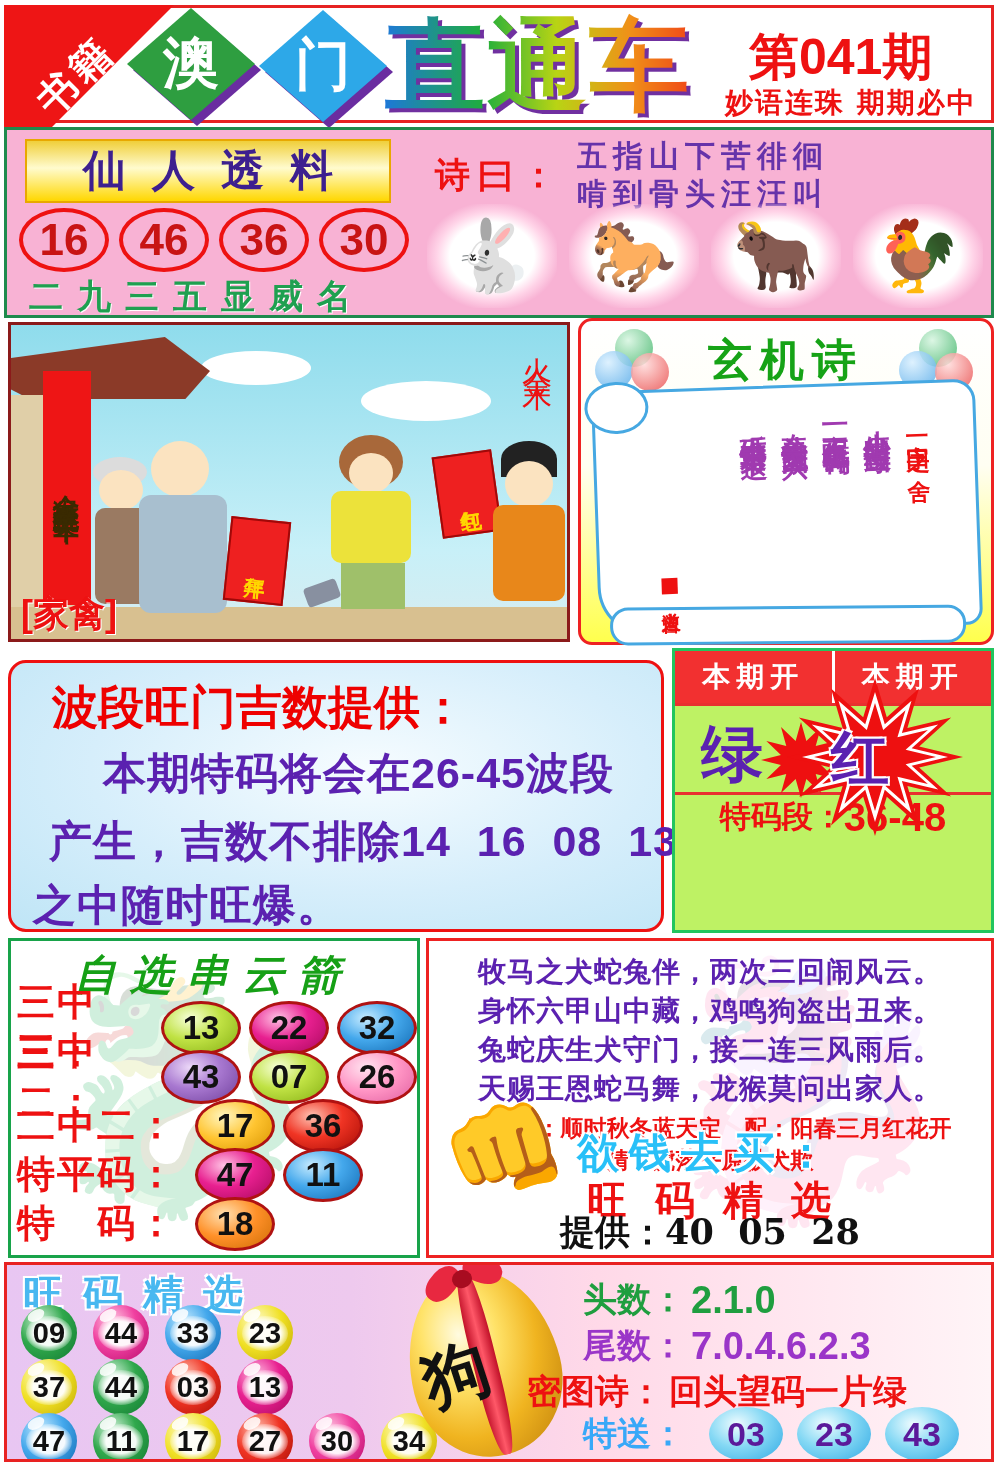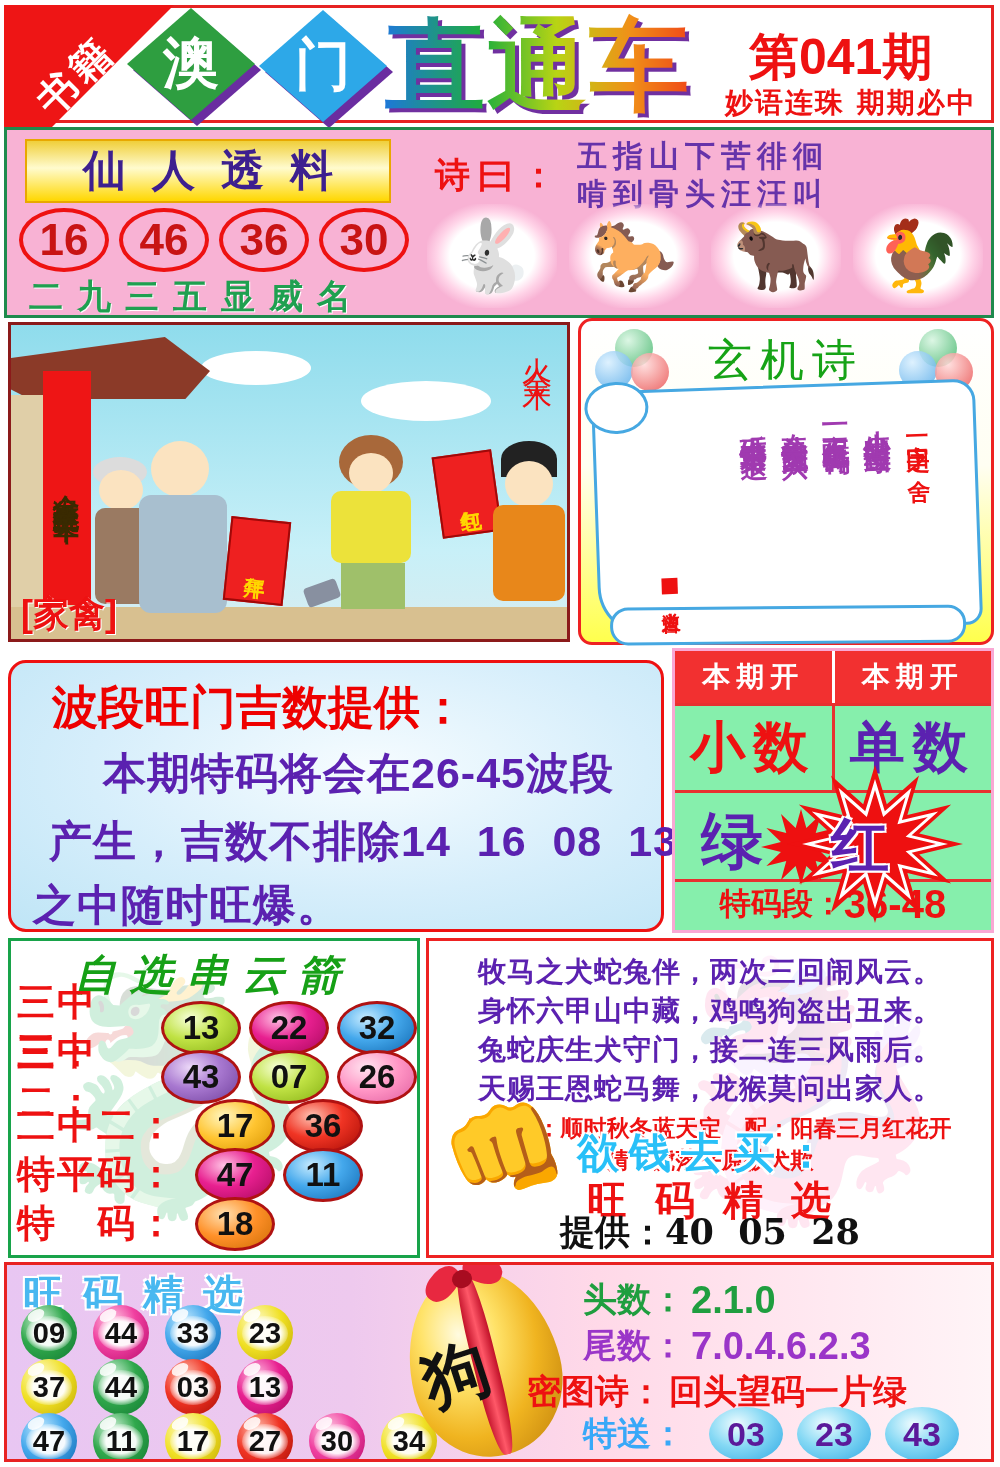--- a/index.html
+++ b/index.html
@@ -76,21 +76,21 @@
   #man-hair{left:490px;top:116px;width:56px;height:36px;background:#222;border-radius:50% 50% 0 0}
   #man-head{left:494px;top:136px;width:48px;height:46px}
   #man-body{left:482px;top:180px;width:72px;height:96px;background:#e8871a;border-radius:10px}
   #fire{right:10px;top:8px;writing-mode:vertical-rl;color:#ee1111;font-size:30px;letter-spacing:12px}
   #tag{left:10px;bottom:0px;font-size:36px;font-weight:bold;color:#ee1111;text-shadow:1px 1px 0 #fff}
 
   
   #mystery{left:578px;top:318px;width:410px;height:321px;border:3px solid #ee2222;border-radius:14px;
     background:linear-gradient(180deg,#ffffff,#fffef2 45%,#ffff4d)}
   #mys-title{left:0;top:10px;width:100%;text-align:center;color:#16a316;font-size:44px;
-    font-weight:normal;letter-spacing:8px}
+    font-weight:bold;letter-spacing:8px}
   .cluster{width:78px;height:64px}
   #cl1{left:14px;top:8px}#cl2{right:14px;top:8px}
   .orb{position:absolute;width:38px;height:38px;border-radius:50%;opacity:.85}
   .orb.g{left:20px;top:0;background:radial-gradient(circle at 35% 30%,#d6f5e0,#35b060)}
   .orb.b{left:0;top:22px;background:radial-gradient(circle at 35% 30%,#d8efff,#4da6e8)}
   .orb.r{left:36px;top:24px;background:radial-gradient(circle at 35% 30%,#ffdada,#e84848)}
   #scroll{left:14px;top:64px;width:378px;height:240px;transform:rotate(-2deg);background:#fff;
     border:3px solid #46a8e2;border-radius:16px 22px 16px 50px}
   #scroll-curl{left:-10px;top:-12px;width:58px;height:46px;background:#fff;border:3px solid #46a8e2;border-radius:50%}
   #scroll-roll{left:8px;bottom:-16px;width:350px;height:32px;background:#fff;border:3px solid #46a8e2;
@@ -103,21 +103,21 @@
   #sig-name{writing-mode:vertical-rl;color:#ee1111;font-size:19px;font-weight:bold}
 
   
   #band{left:8px;top:660px;width:650px;height:266px;border:3px solid #ee1111;border-radius:18px;
     background:radial-gradient(ellipse at 55% 40%,#f6fcff 0%,#d6eefb 55%,#bfe5f6 100%)}
   #band-t{left:41px;top:14px;font-size:46px;font-weight:bold;color:#ee0000}
   .band-l{font-size:43px;font-weight:bold;color:#5b21b0;letter-spacing:1px;white-space:pre}
   #band1{left:92px;top:82px}#band2{left:38px;top:150px}#band3{left:22px;top:214px}
 
   
-  #open{left:672px;top:648px;width:316px;height:279px;background:#86efac;border:3px solid #f9a8d4}
+  #open{left:672px;top:648px;width:316px;height:279px;background:#bef264;border:3px solid #22c55e}
   #open .hrow{display:flex;height:52px}
   #open .hcell{flex:1;background:#f23030;color:#fff;font-size:28px;font-weight:bold;letter-spacing:6px;
     display:flex;align-items:center;justify-content:center}
   #open .hcell+.hcell{border-left:3px solid #fff}
   #open .vrow{display:flex;height:84px;border-top:3px solid #e83030}
   #open .vcell{flex:1;display:flex;align-items:center;justify-content:center;
     font-size:55px;font-weight:bold;letter-spacing:8px}
   #open .vcell+.vcell{border-left:3px solid #e83030}
   #vc1{color:#ee1111}#vc2{color:#5b21b0}
   #open .crow{position:relative;height:86px;border-top:3px solid #e83030;overflow:visible}
@@ -314,24 +314,20 @@
     <div class="abs band-l" id="band1">本期特码将会在26-45波段</div>
     <div class="abs band-l" id="band2">产生，吉数不排除14  16  08  13</div>
     <div class="abs band-l" id="band3">之中随时旺爆。</div>
   </div>
 
   <div class="abs" id="open">
     <div class="hrow">
       <div class="hcell">本期开</div>
       <div class="hcell">本期开</div>
     </div>
-    <div class="vrow">
-      <div class="vcell serif" id="vc1">小数</div>
-      <div class="vcell serif" id="vc2">单数</div>
-    </div>
     <div class="crow">
       <span class="abs serif" id="green-char">绿</span>
       <div class="abs" id="starwrap">
         <div class="star" id="star-sm"></div>
         <div class="star" id="star1"></div>
         <div class="star" id="star2"></div>
         <div class="star" id="star3"></div>
         <span class="abs serif" id="star-text">红</span>
       </div>
     </div>

